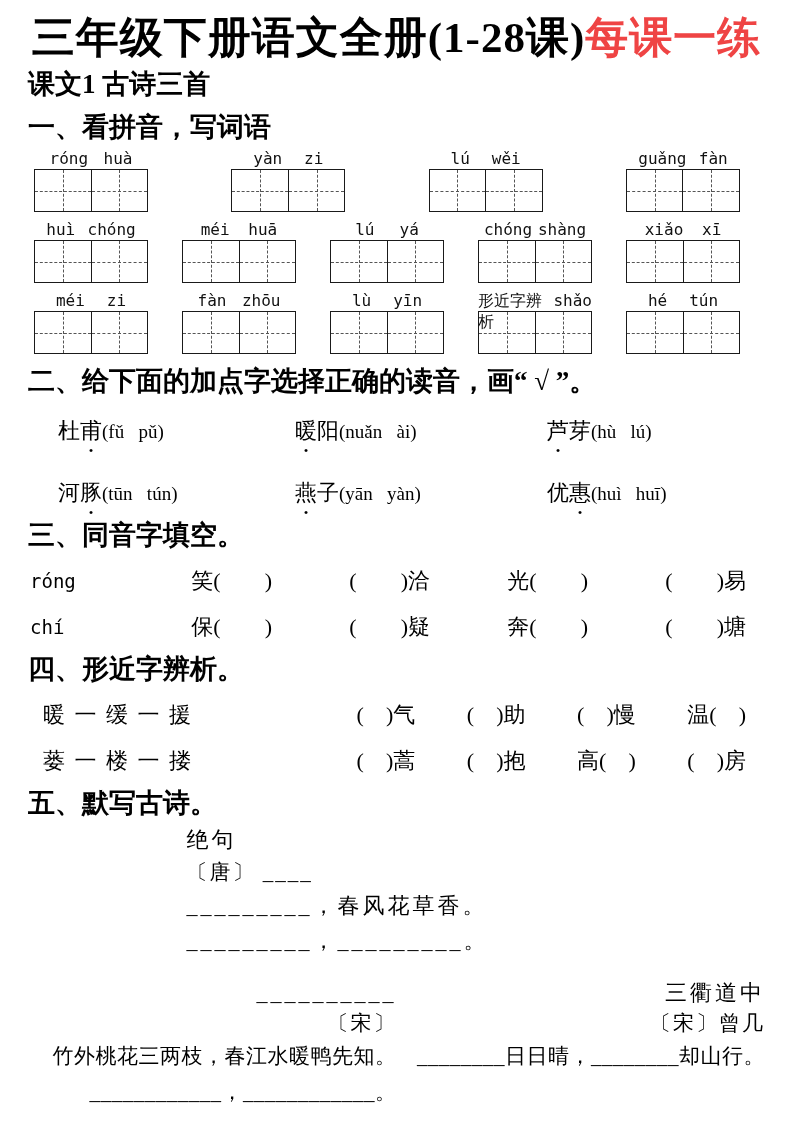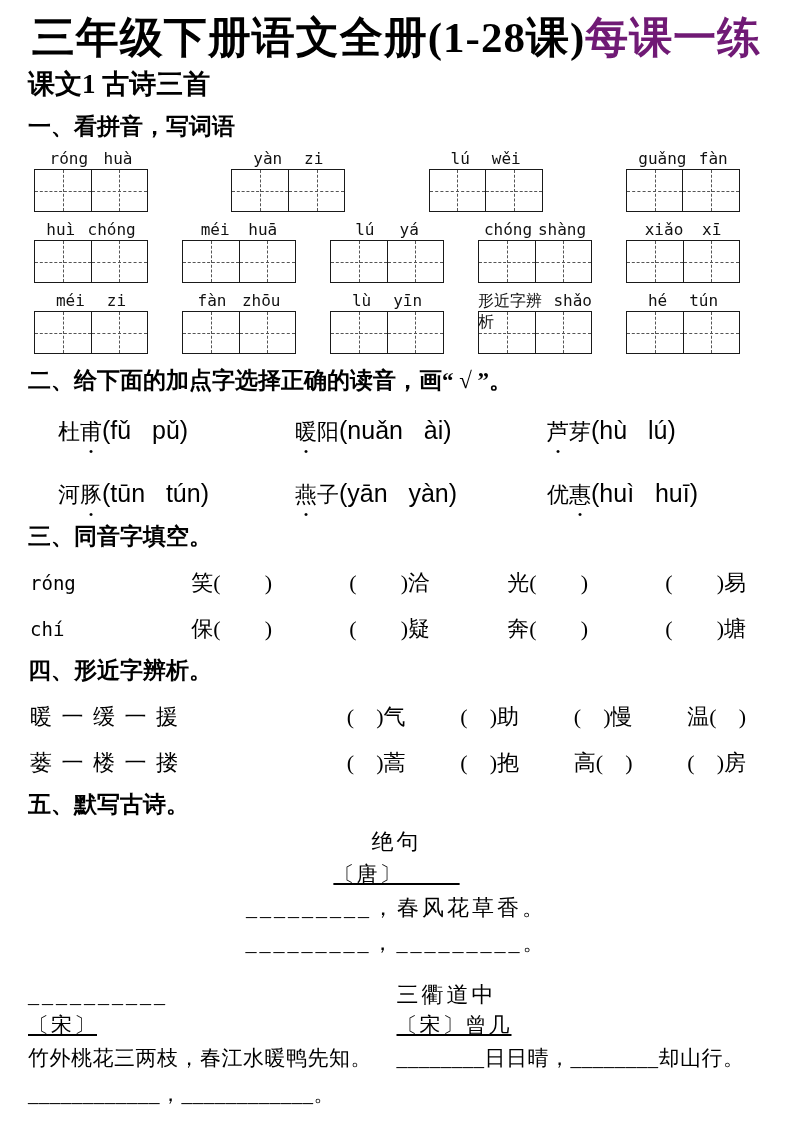--- a/index.html
+++ b/index.html
@@ -3,62 +3,62 @@
 <meta charset="utf-8">
 <style>
   html,body{margin:0;padding:0;background:#fff;}
   body{width:793px;height:1122px;overflow:hidden;color:#000;
        font-family:"Liberation Serif","DejaVu Serif",serif;}
   .page{box-sizing:border-box;width:793px;height:1122px;padding:8px 28px 0 28px;}
 
   
   .title{margin:4px 0 0 0;text-align:center;font-size:43px;font-weight:bold;
          letter-spacing:1px;line-height:52px;white-space:nowrap;}
-  .title .red{color:#701a75;}
+  .title .red{color:#ef4444;}
   .subtitle{margin:4px 0 0 0;font-size:27px;font-weight:bold;line-height:32px;}
 
   
-  .sec-heading{font-size:23px;font-weight:bold;line-height:30px;margin-top:12px;white-space:pre;}
+  .sec-heading{font-size:27px;font-weight:bold;line-height:30px;margin-top:12px;white-space:pre;}
 
   
   #s1-grid{width:706px;margin:6px 0 0 6px;}
   .py-row{display:flex;justify-content:space-between;margin-bottom:7px;}
   .py-word{width:114px;}
   .py-label{display:flex;justify-content:space-evenly;height:21px;
             font-family:"DejaVu Sans Mono",monospace;font-size:16px;line-height:21px;color:#111;}
   .box-pair{display:flex;border:1.6px solid #1a1a1a;height:43px;box-sizing:border-box;}
   .cell{width:50%;position:relative;}
   .cell + .cell{border-left:1.6px solid #1a1a1a;}
   .cell::before{content:"";position:absolute;left:0;right:0;top:50%;border-top:1px dashed #555;}
   .cell::after{content:"";position:absolute;top:0;bottom:0;left:50%;border-left:1px dashed #555;}
 
   
   #s2-grid{display:grid;grid-template-columns:237px 252px 1fr;row-gap:32px;
            margin:20px 0 4px 30px;}
   .s2-item{font-size:22px;white-space:pre;}
   .ch{position:relative;display:inline-block;}
   .dotted::after{content:"•";position:absolute;left:50%;transform:translateX(-50%);
                  bottom:-13px;font-size:13px;}
-  .s2-opts{font-family:Liberation Sans, sans-serif;font-size:25px;white-space:pre;}
+  .s2-opts{font-family:Liberation Serif, serif;font-size:19px;white-space:pre;}
 
   
   .fill-rows{margin:14px 0 0 2px;}
   .s3-row{display:flex;align-items:baseline;width:716px;justify-content:space-between;
           margin-top:16px;font-size:22px;line-height:30px;}
   .s3-pinyin{font-family:"DejaVu Sans Mono",monospace;font-size:19px;width:84px;flex:none;}
   .s3-item,.s4-group,.s4-item{white-space:pre;}
-  .s4-group{width:262px;flex:none;letter-spacing:2px;}
-
-  
-  .poem-center{width:420px;margin:6px auto 0 auto;text-align:center;}
+  .s4-group{width:262px;flex:none;letter-spacing:2px;margin-left:13px;}
+
+  
+  .poem-center{width:420px;margin:6px auto 0 auto;}
   .poem-title{font-size:22px;line-height:32px;letter-spacing:3px;white-space:pre;}
-  .poem-author{font-size:21px;line-height:32px;letter-spacing:2px;white-space:pre;text-decoration:underline;}
+  .poem-author{font-size:21px;line-height:32px;letter-spacing:2px;white-space:pre;}
   .poem-line{font-size:22px;line-height:35px;letter-spacing:3px;white-space:pre;}
   .bottom-cols{display:flex;margin-top:20px;}
-  .bottom-col{width:50%;text-align:left;}
+  .bottom-col{width:50%;text-align:right;}
   .bottom-col .poem-line{letter-spacing:0.5px;font-size:21px;line-height:36px;}
   .bottom-col .poem-title,.bottom-col .poem-author{line-height:30px;}
 </style>
 </head>
 <body>
 
 <div class="page">
 
   <h1 class="title"><span>三年级下册语文全册(1-28课)</span><span class="red">每课一练</span></h1>
 

